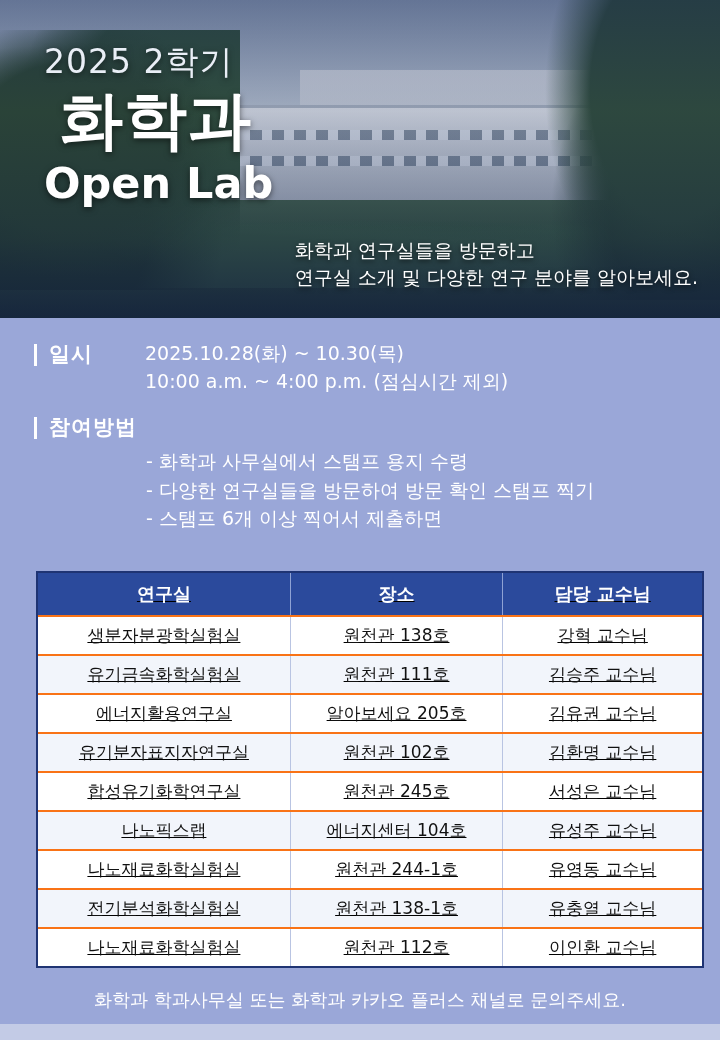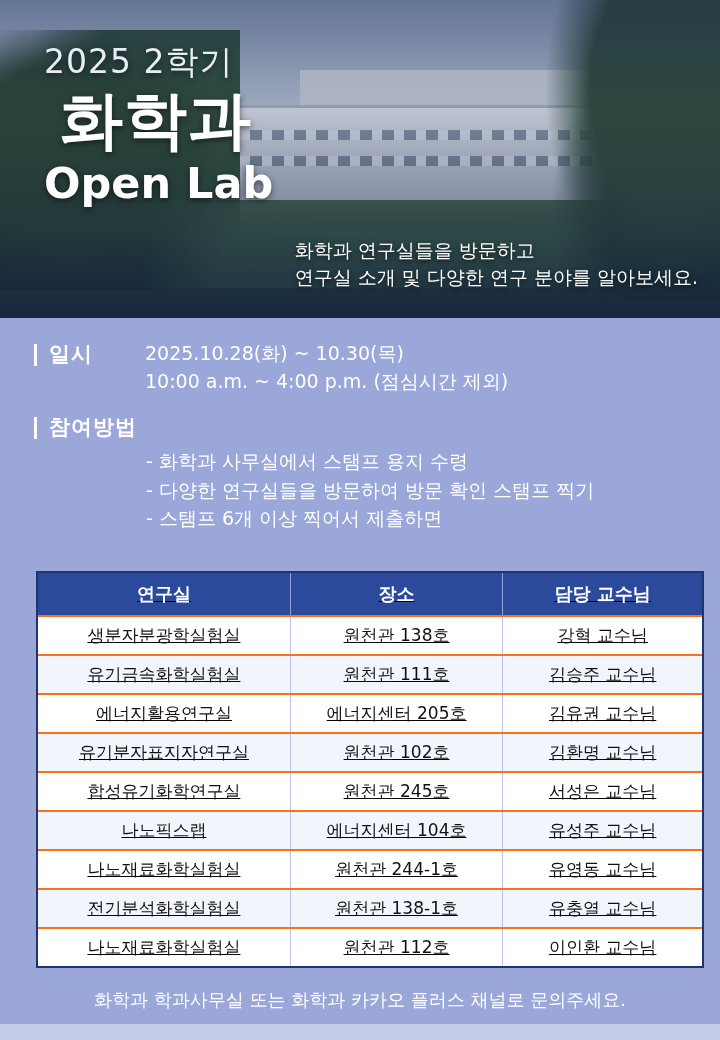--- a/index.html
+++ b/index.html
@@ -295,21 +295,21 @@
           <td>원천관 138호</td>
           <td>강혁 교수님</td>
         </tr>
         <tr>
           <td>유기금속화학실험실</td>
           <td>원천관 111호</td>
           <td>김승주 교수님</td>
         </tr>
         <tr>
           <td>에너지활용연구실</td>
-          <td>에너지센터 205호</td>
+          <td>알아보세요 205호</td>
           <td>김유권 교수님</td>
         </tr>
         <tr>
           <td>유기분자표지자연구실</td>
           <td>원천관 102호</td>
           <td>김환명 교수님</td>
         </tr>
         <tr>
           <td>합성유기화학연구실</td>
           <td>원천관 245호</td>

